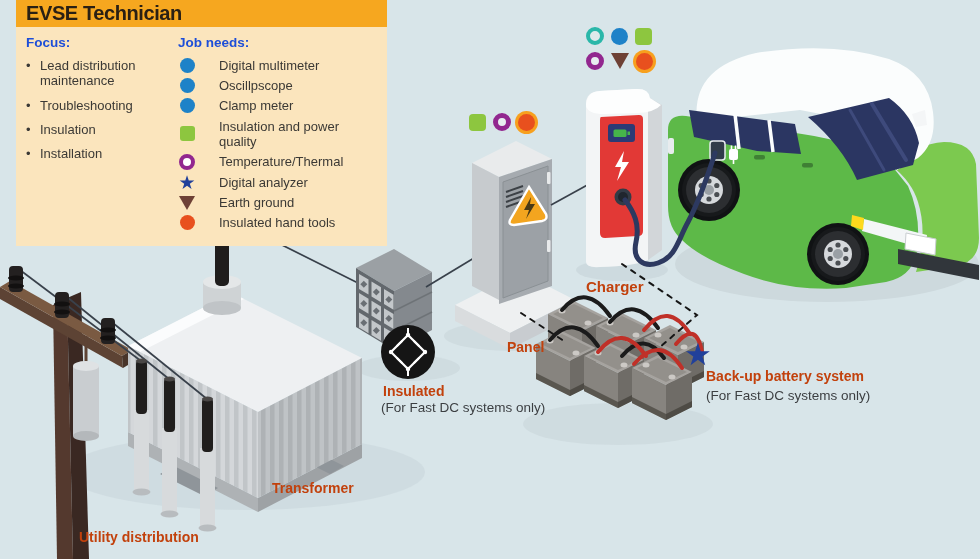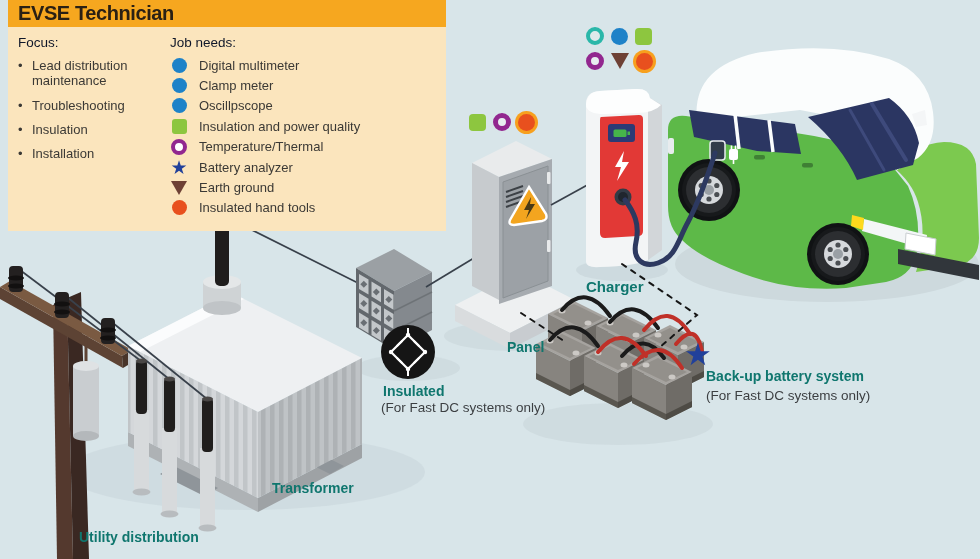--- a/index.html
+++ b/index.html
@@ -1,30 +1,30 @@
 <!DOCTYPE html>
 <html><head>
 <meta charset="utf-8">
 <style>
   html,body{margin:0;padding:0;}
   body{font-family:"Liberation Sans","DejaVu Sans",sans-serif;}
   #canvas{position:relative;width:980px;height:559px;background:#d8e5e9;overflow:hidden;}
   #scene{position:absolute;left:0;top:0;z-index:1;}
 
   
-  #legend{position:absolute;left:8px;top:0;width:438px;z-index:4;}
+  #legend{position:absolute;left:16px;top:0;width:371px;z-index:4;}
   #legend .hdr{background:#f6a71f;height:27px;display:flex;align-items:center;padding-left:10px;}
   #legend .hdr .title{font-size:20px;font-weight:bold;color:#2a2014;letter-spacing:-0.4px;}
   #legend .bdy{background:#fbe5bd;display:flex;padding:6px 8px 10px 10px;min-height:169px;}
   .col-focus{width:152px;}
   .col-needs{flex:1;}
-  .lg-head{font-size:13.5px;font-weight:normal;color:#0f172a;margin:2px 0 8px 0;}
+  .lg-head{font-size:13.5px;font-weight:bold;color:#1d4ed8;margin:2px 0 8px 0;}
   .focus-item{display:flex;font-size:13px;color:#3b3935;line-height:1.18;margin-bottom:9px;}
   .focus-item .bullet{width:14px;flex:none;}
-  .need{display:flex;align-items:center;margin-bottom:5.2px;}
+  .need{display:flex;align-items:center;margin-bottom:5.2px;gap:12px;}
   .need .ic{width:18px;flex:none;display:flex;justify-content:center;align-items:center;margin-right:11px;}
   .need .lbl{font-size:13px;color:#3b3935;}
 
   
   .icn{display:inline-block;box-sizing:border-box;}
   .i-blue{width:15px;height:15px;border-radius:50%;background:#1e82c8;}
   .i-green{width:15px;height:15px;border-radius:3px;background:#8dc63f;}
   .i-donut{width:16px;height:16px;border-radius:50%;border:4.5px solid #92278f;background:#fff;}
   .i-star{color:#21409a;font-size:19px;line-height:15px;font-family:"DejaVu Sans",sans-serif;}
   .i-tri{width:0;height:0;border-left:8px solid transparent;border-right:8px solid transparent;border-top:14px solid #6e4135;}
@@ -35,21 +35,21 @@
   .cl-row{display:flex;align-items:center;gap:7px;margin-bottom:7px;}
   .d-teal{width:18px;height:18px;border-radius:50%;border:4.5px solid #2ab7a9;background:#dfe9ea;box-sizing:border-box;}
   .d-blue{width:17px;height:17px;border-radius:50%;background:#1e82c8;}
   .d-green{width:17px;height:17px;border-radius:4px;background:#8dc63f;}
   .d-donut{width:18px;height:18px;border-radius:50%;border:5px solid #92278f;background:#e8eef0;box-sizing:border-box;}
   .d-tri{width:0;height:0;border-left:9px solid transparent;border-right:9px solid transparent;border-top:16px solid #6e4135;}
   .d-orange{width:17px;height:17px;border-radius:50%;background:#e8501e;box-shadow:0 0 0 3px #f7a01e;}
   #battery-star{position:absolute;left:684px;top:336px;z-index:3;font-size:31px;color:#21409a;font-family:"DejaVu Sans",sans-serif;}
 
   
-  .dlabel{position:absolute;z-index:3;font-weight:bold;font-size:14px;color:#0f766e;white-space:nowrap;}
+  .dlabel{position:absolute;z-index:3;font-weight:bold;font-size:14px;color:#c2410c;white-space:nowrap;}
   .dnote{position:absolute;z-index:3;font-size:13.5px;color:#3c3f42;white-space:nowrap;}
 </style>
 </head>
 <body>
 
 <div id="canvas">
 
   <svg id="scene" width="980" height="559" viewBox="0 0 980 559">
     <defs>
       <pattern id="fins" width="9" height="12" patternUnits="userSpaceOnUse">
@@ -352,45 +352,45 @@
         <div class="need">
             <span class="ic">
               <span class="icn i-blue"></span>
             </span>
             <span class="lbl">Digital multimeter</span>
           </div>
         <div class="need">
             <span class="ic">
               <span class="icn i-blue"></span>
             </span>
+            <span class="lbl">Oscillpscope</span>
+          </div>
+        <div class="need">
+            <span class="ic">
+              <span class="icn i-blue"></span>
+            </span>
             <span class="lbl">Clamp meter</span>
           </div>
         <div class="need">
             <span class="ic">
-              <span class="icn i-blue"></span>
-            </span>
-            <span class="lbl">Oscillpscope</span>
-          </div>
-        <div class="need">
-            <span class="ic">
               <span class="icn i-green"></span>
             </span>
             <span class="lbl">Insulation and power quality</span>
           </div>
         <div class="need">
             <span class="ic">
               <span class="icn i-donut"></span>
             </span>
             <span class="lbl">Temperature/Thermal</span>
           </div>
         <div class="need">
             <span class="ic">
               <span class="icn i-star">★</span>
             </span>
-            <span class="lbl">Battery analyzer</span>
+            <span class="lbl">Digital analyzer</span>
           </div>
         <div class="need">
             <span class="ic">
               <span class="icn i-tri"></span>
             </span>
             <span class="lbl">Earth ground</span>
           </div>
         <div class="need">
             <span class="ic">
               <span class="icn i-orange"></span>

